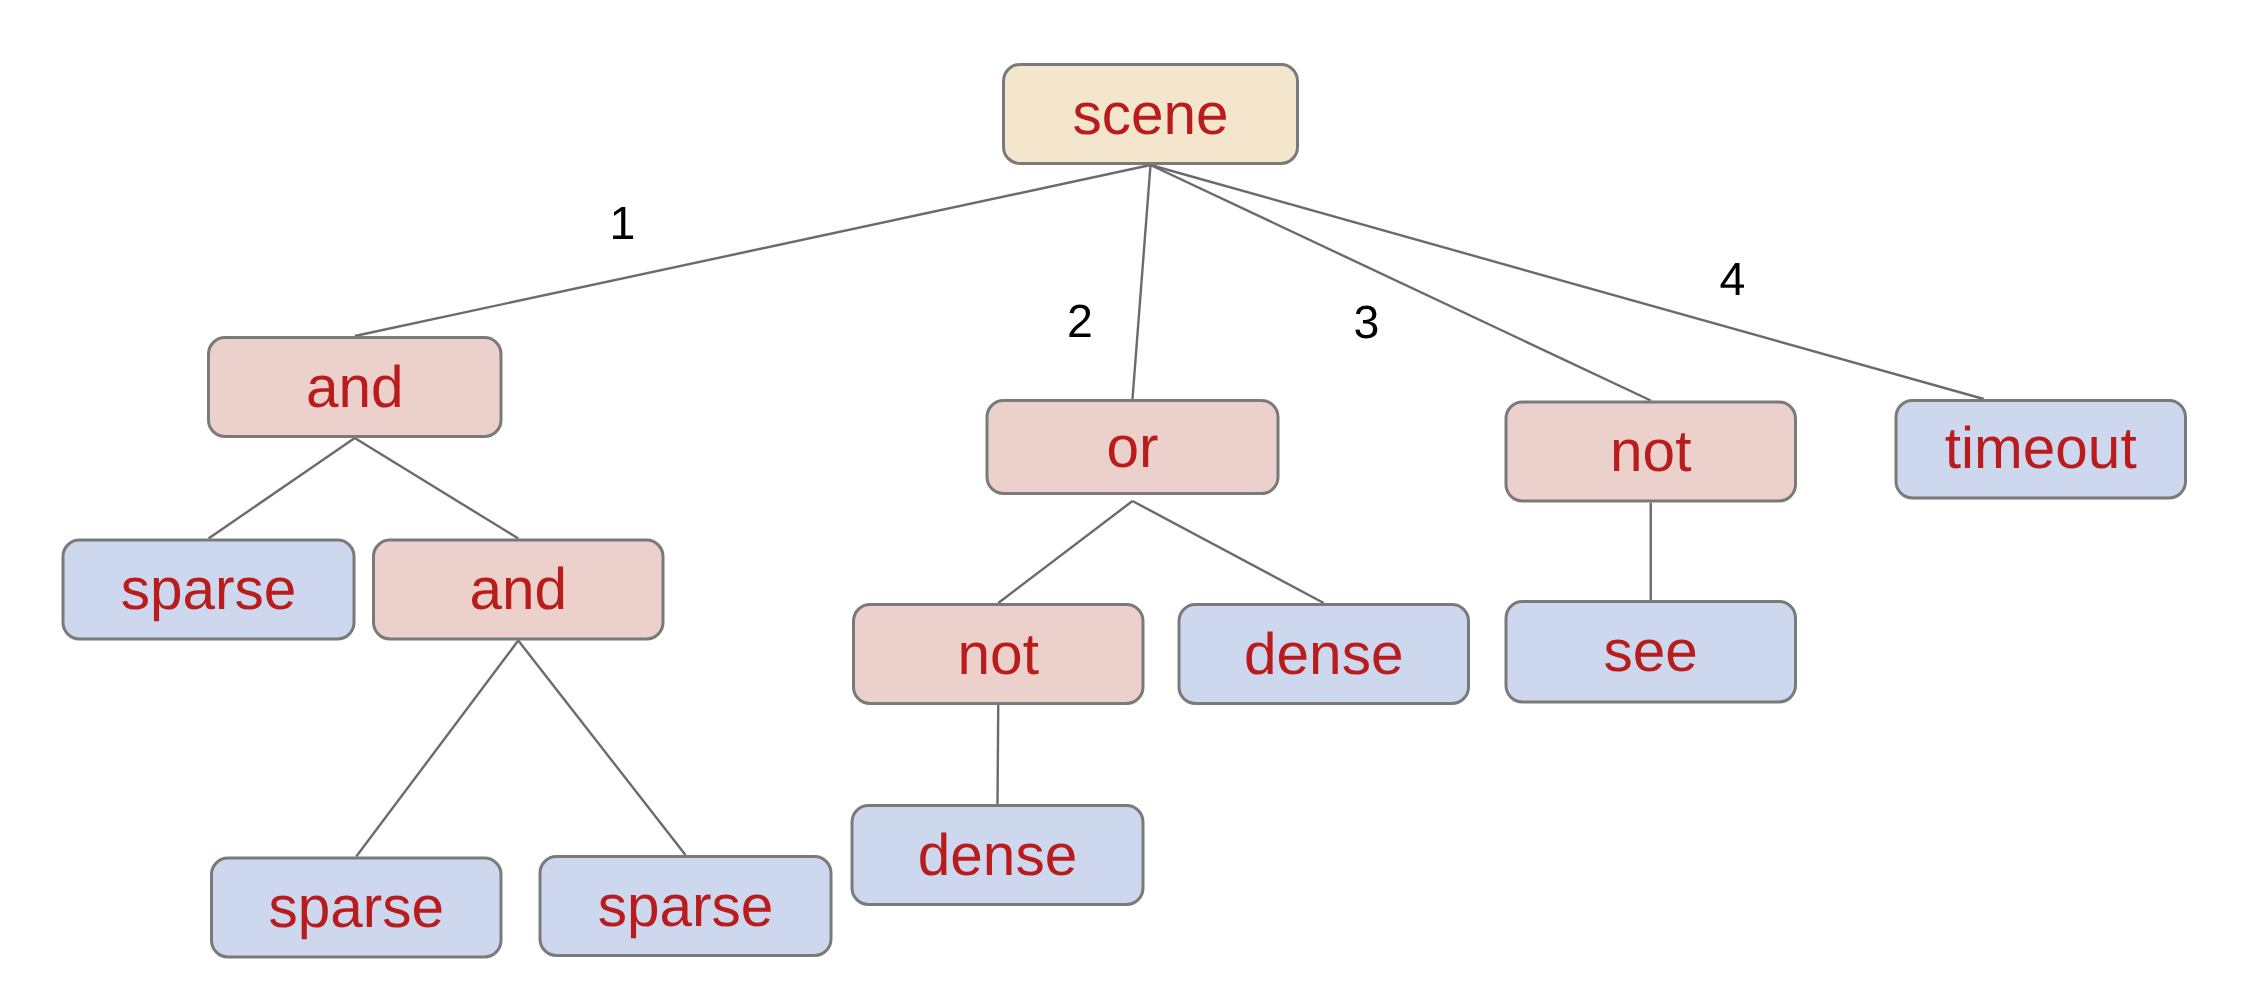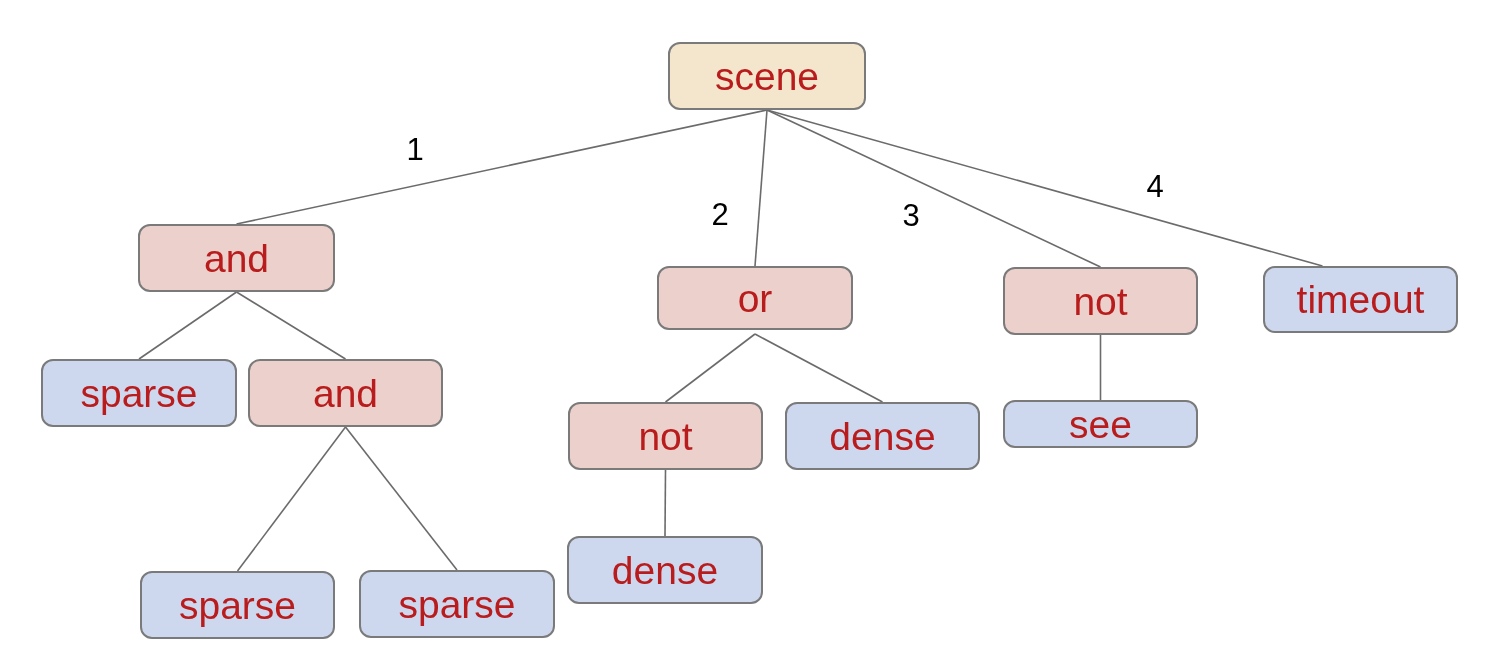--- a/index.html
+++ b/index.html
@@ -86,21 +86,21 @@
       </div>
       <div class="node operator" style="left: 248px; top: 359px; width: 195px; height: 68px;">
         <span>and</span>
       </div>
       <div class="node operator" style="left: 568px; top: 402px; width: 195px; height: 68px;">
         <span>not</span>
       </div>
       <div class="node leaf" style="left: 785px; top: 402px; width: 195px; height: 68px;">
         <span>dense</span>
       </div>
-      <div class="node leaf" style="left: 1003px; top: 400px; width: 195px; height: 48px; justify-content: center;">
+      <div class="node leaf" style="left: 1003px; top: 400px; width: 195px; height: 69px; justify-content: center;">
         <span>see</span>
       </div>
       <div class="node leaf" style="left: 567px; top: 536px; width: 196px; height: 68px;">
         <span>dense</span>
       </div>
       <div class="node leaf" style="left: 140px; top: 571px; width: 195px; height: 68px;">
         <span>sparse</span>
       </div>
       <div class="node leaf" style="left: 359px; top: 570px; width: 196px; height: 68px;">
         <span>sparse</span>

